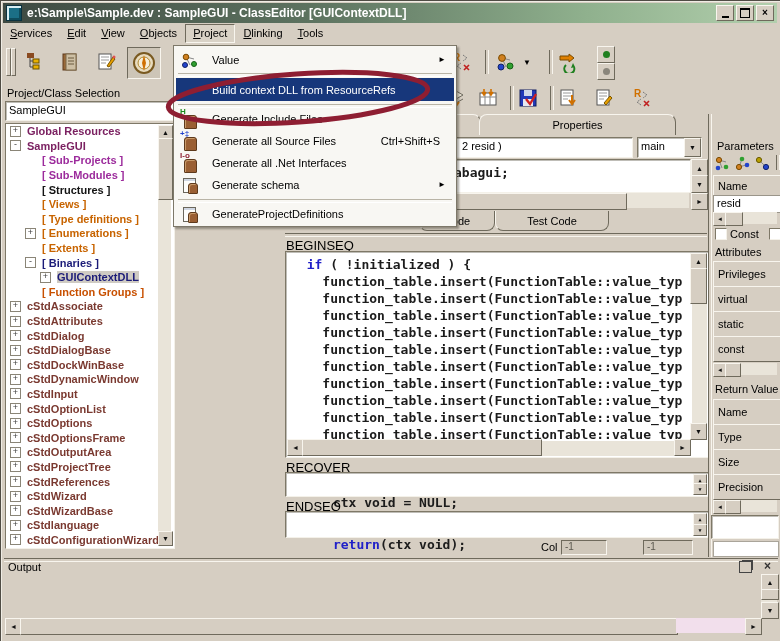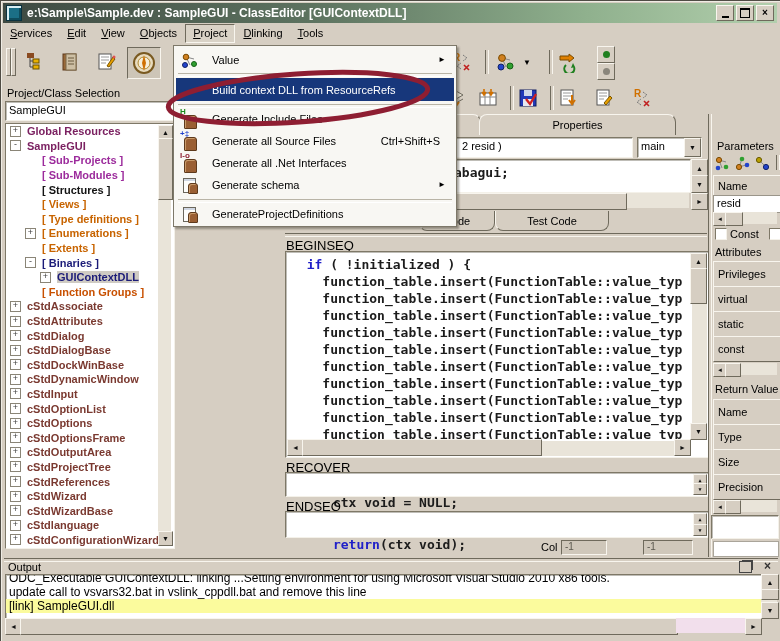--- a/index.html
+++ b/index.html
@@ -528,25 +528,20 @@
   <div class="abs sthumb" style="left:724px;top:499px;width:14px;height:12px;"></div>
   <div class="abs wfield" style="left:710px;top:514px;width:66px;height:22px;"></div>
   <div class="abs" style="left:712px;top:540px;width:64px;height:14px;background:#fff;border:1px solid #aaa59a;"></div>
 
   <div id="outpanel" class="abs">
     <div class="groove" style="position:absolute;left:0;top:0;width:774px;height:2px;"></div>
     <div style="position:absolute;left:4px;top:3px;">Output</div>
     <div style="position:absolute;right:26px;top:3px;width:11px;height:10px;border:1px solid #444;box-shadow:2px -2px 0 -1px #444;"></div>
     <div style="position:absolute;right:7px;top:1px;font-size:12px;font-weight:bold;color:#333;">×</div>
 
-    <div class="wfield" style="position:absolute;left:1px;top:16px;width:755px;height:43px;overflow:hidden;">
-      <div class="outline" style="margin-top:-4px;">ODC_Executable GUIContextDLL: linking  ...Setting environment for using Microsoft Visual Studio 2010 x86 tools.</div>
-      <div class="outline">update call to vsvars32.bat in vslink_cppdll.bat and remove this line</div>
-      <div class="outline" style="background-color: rgb(251, 251, 157);">[link] SampleGUI.dll</div>
-    </div>
 
     <div class="sbtn" style="position:absolute;left:757px;top:16px;width:16px;height:15px;">
         <span>▲</span>
       </div>
     <div class="strack" style="position:absolute;left:757px;top:31px;width:16px;height:13px;"></div>
     <div class="sthumb" style="position:absolute;left:757px;top:31px;width:16px;height:9px;"></div>
     <div class="sbtn" style="position:absolute;left:757px;top:44px;width:16px;height:15px;">
         <span>▼</span>
       </div>
 

